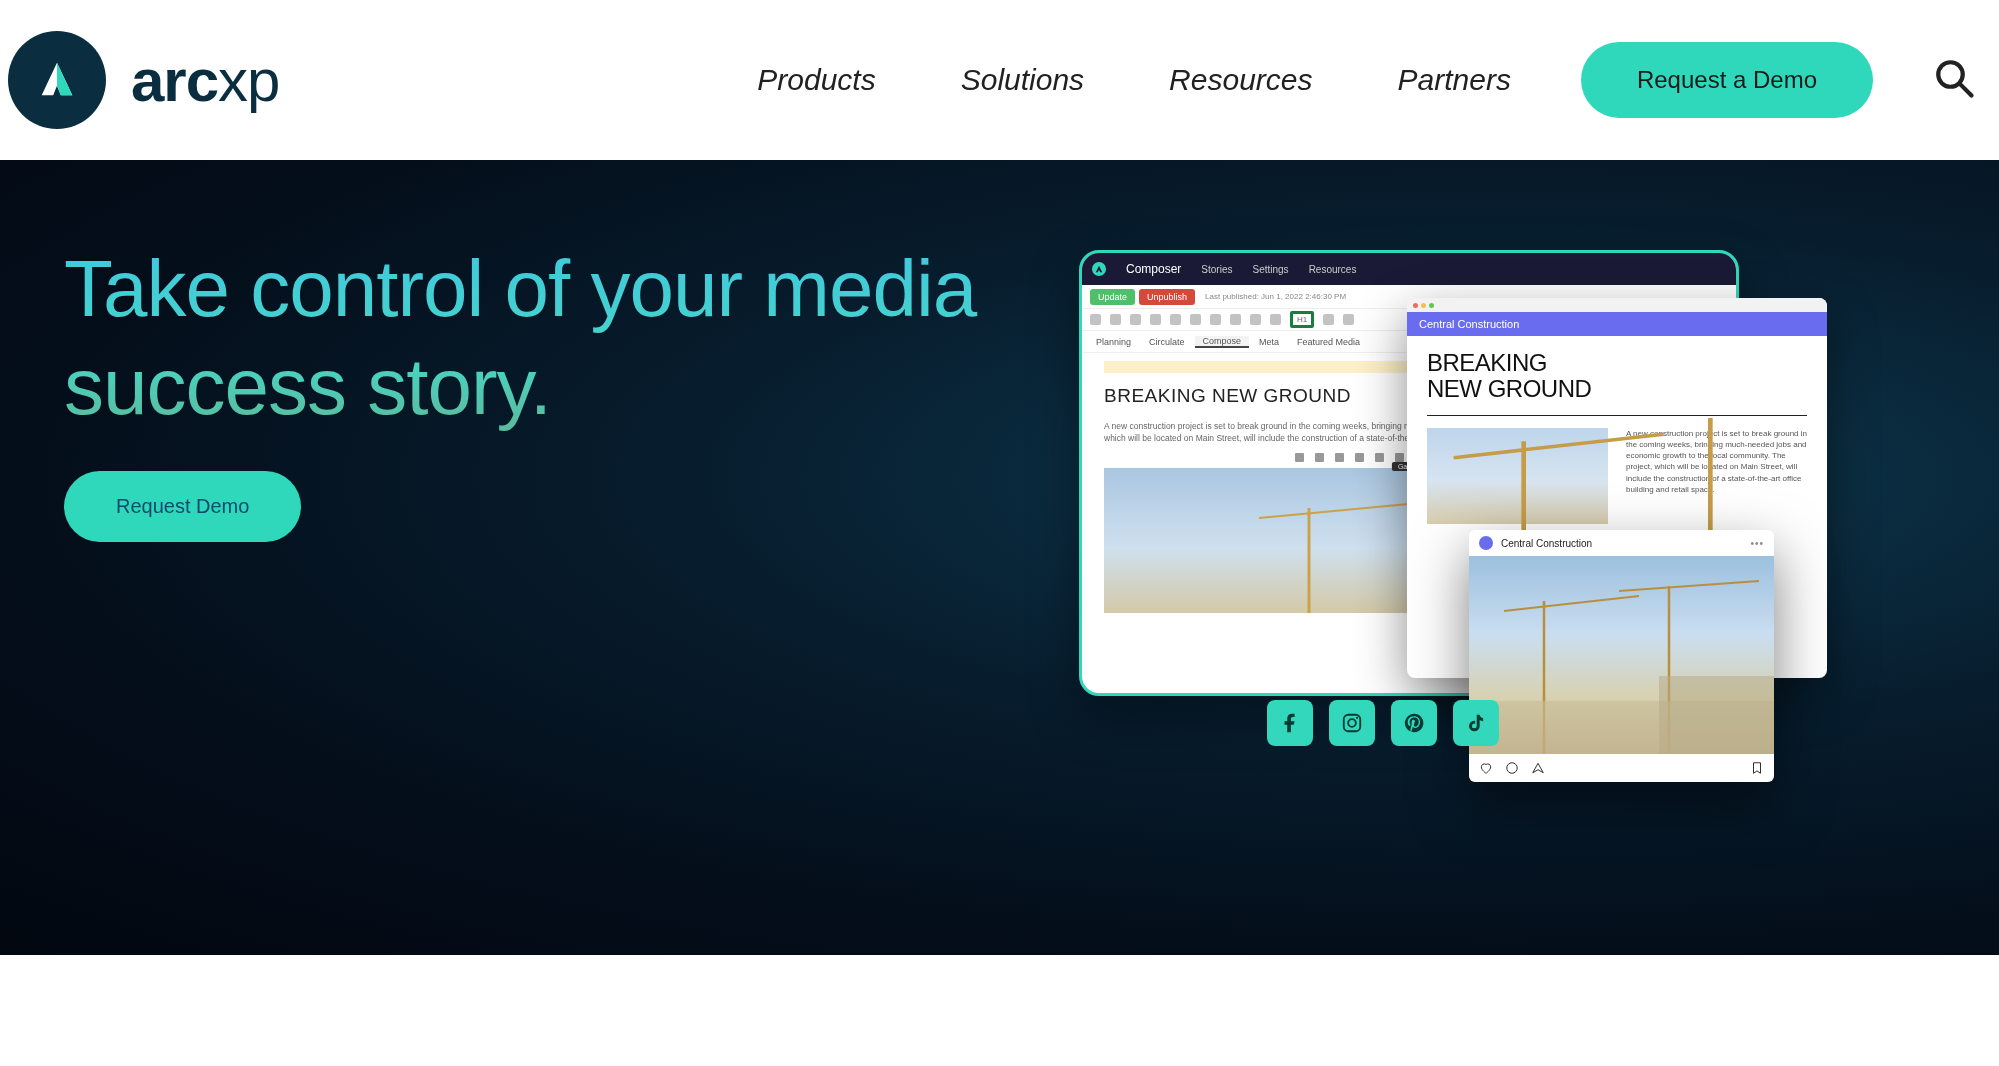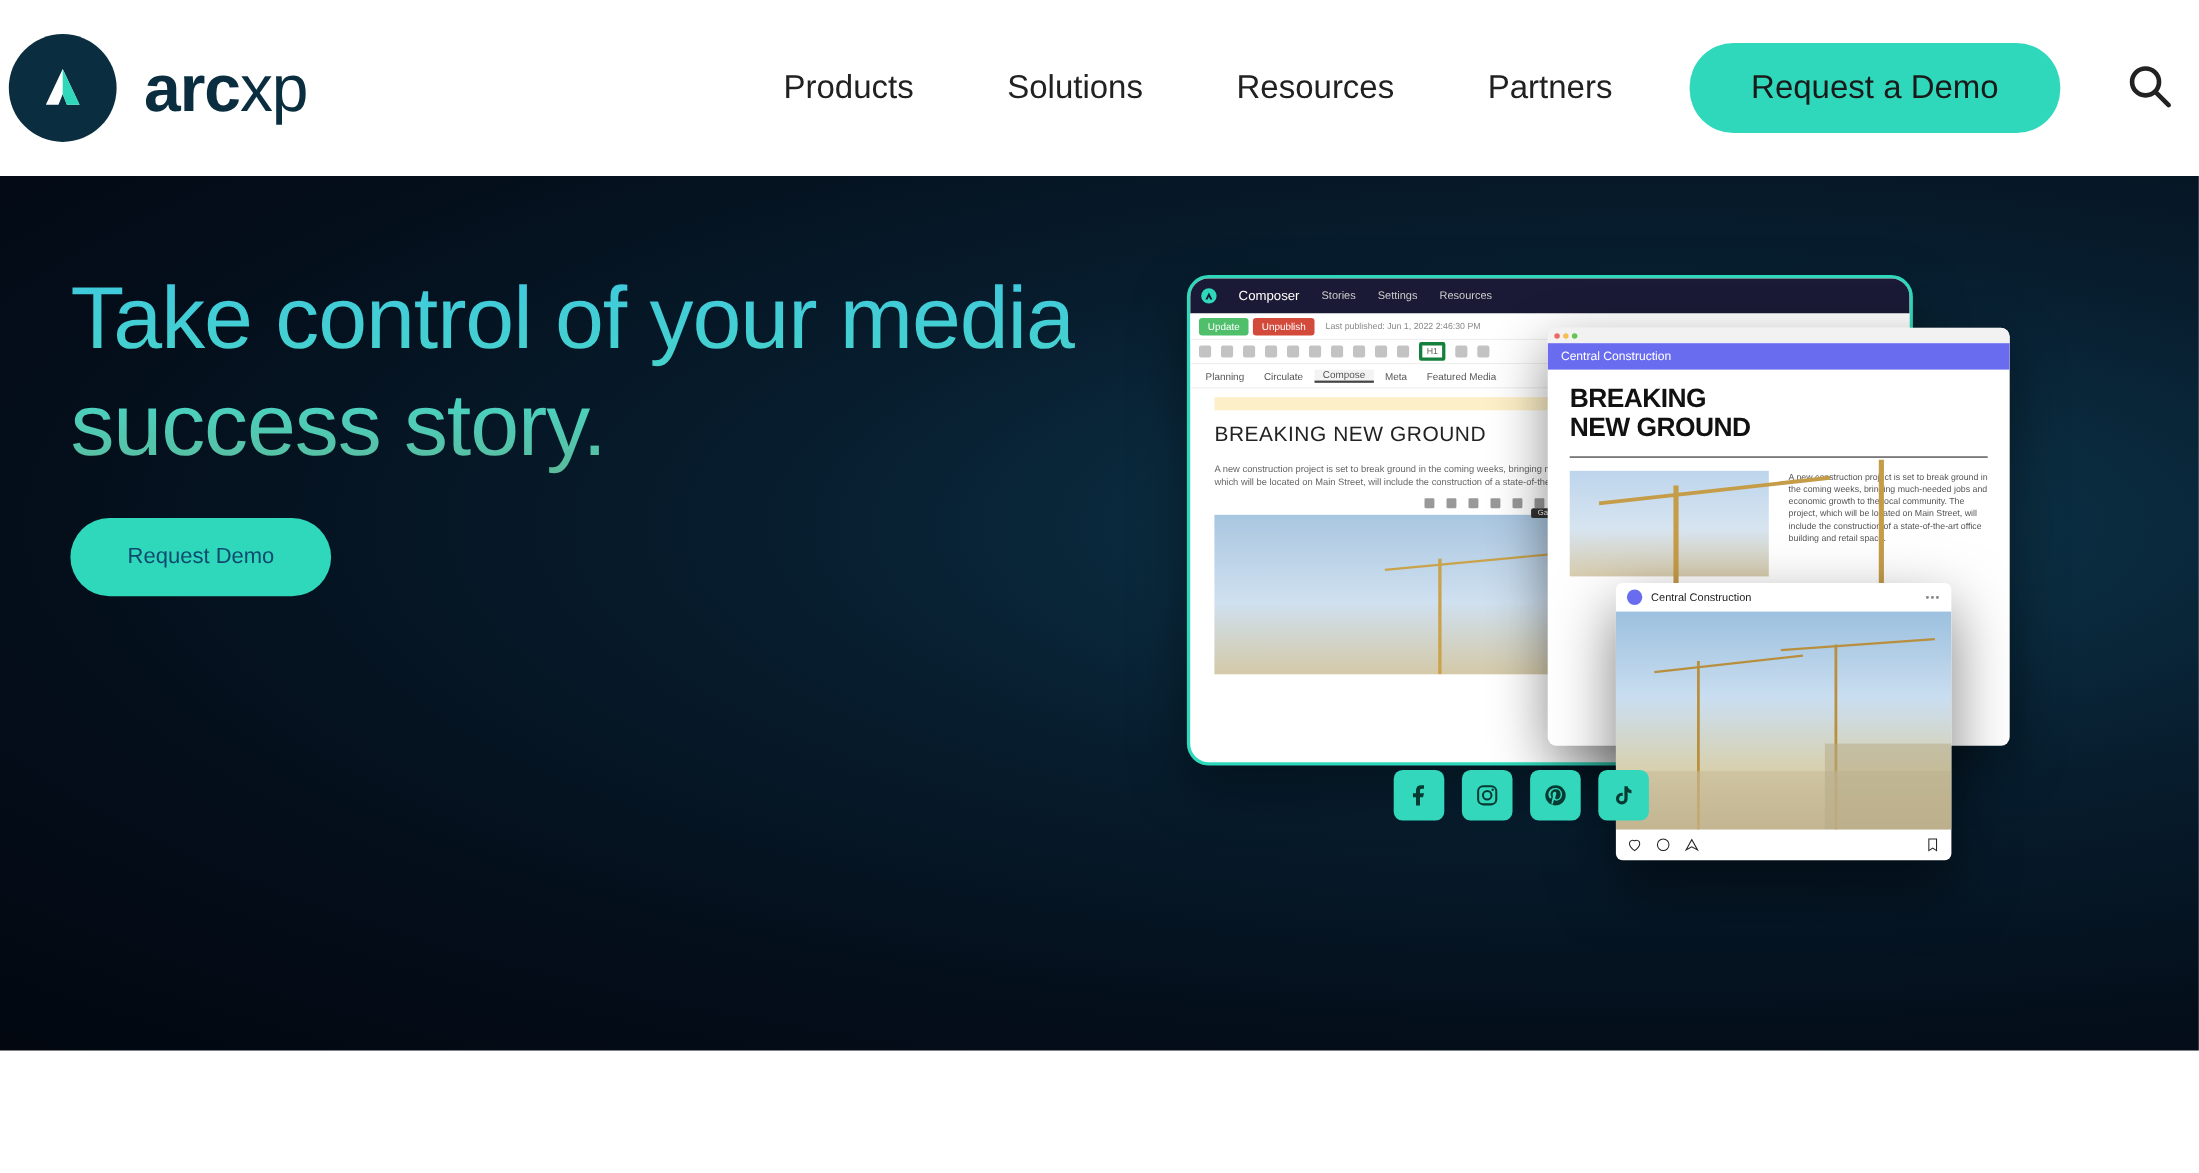--- a/index.html
+++ b/index.html
@@ -39,26 +39,27 @@
 .logo-text .light { font-weight: 400; }
 .nav {
   display: flex;
   gap: 85px;
   margin-left: auto;
 }
 .nav-item {
   font-size: 30px;
   color: #212121;
   cursor: pointer;
+  font-style: italic;
 }
 .cta-header {
   margin-left: 70px;
   background: #30d8bb;
   color: #1a1a1a;
-  font-size: 30px;
+  font-size: 24px;
   padding: 24px 56px;
   border-radius: 40px;
   cursor: pointer;
 }
 .search-btn {
   margin-left: 60px;
   margin-right: 24px;
   cursor: pointer;
 }
 .search-btn svg { width: 42px; height: 42px; }
@@ -188,21 +189,21 @@
   left: 328px; top: 48px;
   width: 420px; height: 380px;
   background: #fff;
   border-radius: 8px;
   box-shadow: 0 18px 50px rgba(0,0,0,.45);
   overflow: hidden;
 }
 .site-chrome { height: 14px; background: #f2f2f2; display:flex; align-items:center; gap:3px; padding-left:6px;}
 .site-chrome .dot { width:5px;height:5px;border-radius:50%; }
 .site-bar { height: 24px; background: #6a6cf0; color:#fff; font-size: 11px; display:flex; align-items:center; padding:0 12px; }
-.site-h { font-size: 24px; font-weight: 700; color: #111; line-height:1.1; letter-spacing: -.5px;}
+.site-h { font-size: 24px; font-weight: 400; color: #111; line-height:1.1; letter-spacing: -.5px;}
 .site-divider { height:1px; background:#222; margin: 12px 0; }
 .site-row { display:flex; gap:18px; }
 .site-img {
   flex:1; height: 96px;
   background: linear-gradient(180deg, #bdd5ec 0%, #d7e4f0 55%, #d8ccad 100%);
 }
 .site-excerpt { flex:1; font-size: 8px; color:#555; line-height:1.4; }
 
 .social {
   position: absolute;

